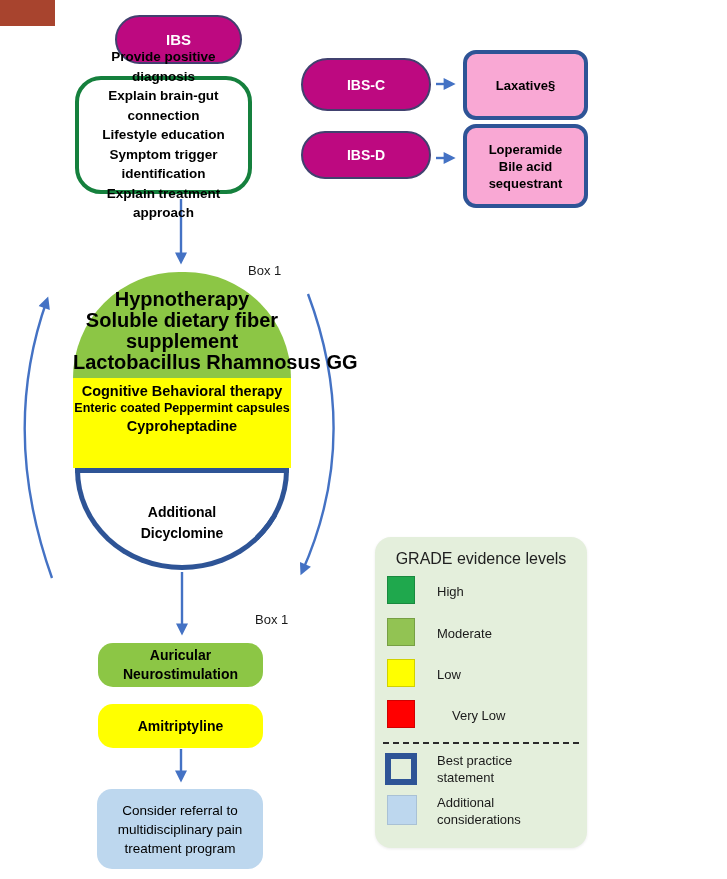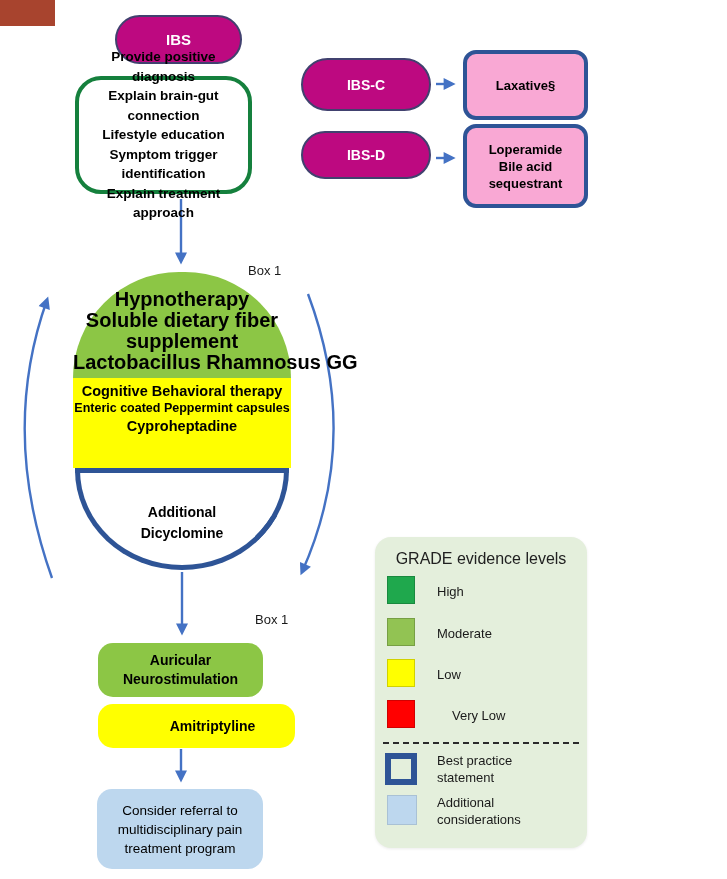--- a/index.html
+++ b/index.html
@@ -41,23 +41,23 @@
   #cycle-bowl{left:2px;top:196px;width:214px;height:102px;box-sizing:border-box;
     border:5px solid #2e5496;border-radius:0 0 107px 107px / 0 0 100px 100px;background:#fff;}
   .cycle-text{left:0;width:218px;text-align:center;font-weight:bold;}
   #dome-text{top:17px;font-size:20px;line-height:21px;}
   #dome-text .nowrap{white-space:nowrap;}
   #band-text{top:110px;font-size:14.5px;line-height:18px;}
   #band-text .sm{font-size:12.5px;line-height:17px;}
   #bowl-text{top:230px;font-size:14px;line-height:21px;}
 
   
-  #auricular-box{left:98px;top:643px;width:165px;height:54px;border-radius:15px;background:#8cc645;font-weight:bold;font-size:14px;line-height:19px;}
+  #auricular-box{left:98px;top:643px;width:165px;height:44px;border-radius:15px;background:#8cc645;font-weight:bold;font-size:14px;line-height:19px;}
   #auricular-box span{width:150px;}
-  #amitriptyline-box{left:98px;top:704px;width:165px;height:44px;border-radius:15px;background:#ffff00;font-weight:bold;font-size:14px;padding-left:32px;}
+  #amitriptyline-box{left:98px;top:704px;width:165px;height:44px;border-radius:15px;background:#ffff00;font-weight:bold;font-size:14px;}
   #referral-box{left:97px;top:789px;width:166px;height:80px;border-radius:15px;background:#bdd7ee;font-size:13.5px;line-height:19px;}
   #referral-box span{width:152px;}
 
   
   #legend{left:375px;top:537px;width:212px;height:311px;border-radius:16px;background:#e4efdc;box-shadow:0 1px 3px rgba(0,0,0,0.08);}
   #legend-title{left:0;top:13px;width:212px;text-align:center;font-size:16px;color:#212121;}
   .swatch{width:28px;height:28px;box-sizing:border-box;border:1px solid rgba(0,0,0,0.18);}
   .legend-label{font-size:13px;color:#1a1a1a;line-height:17px;}
   #sw-high{left:12px;top:39px;background:#1fa84d;}
   #sw-moderate{left:12px;top:81px;background:#92c353;}

